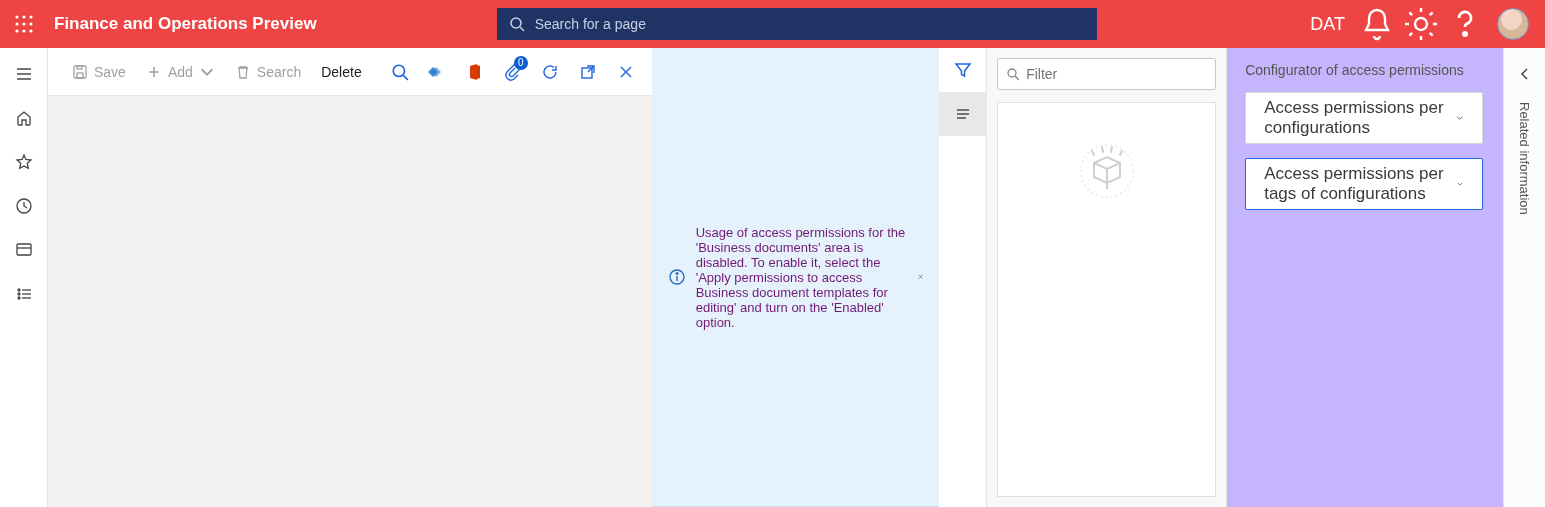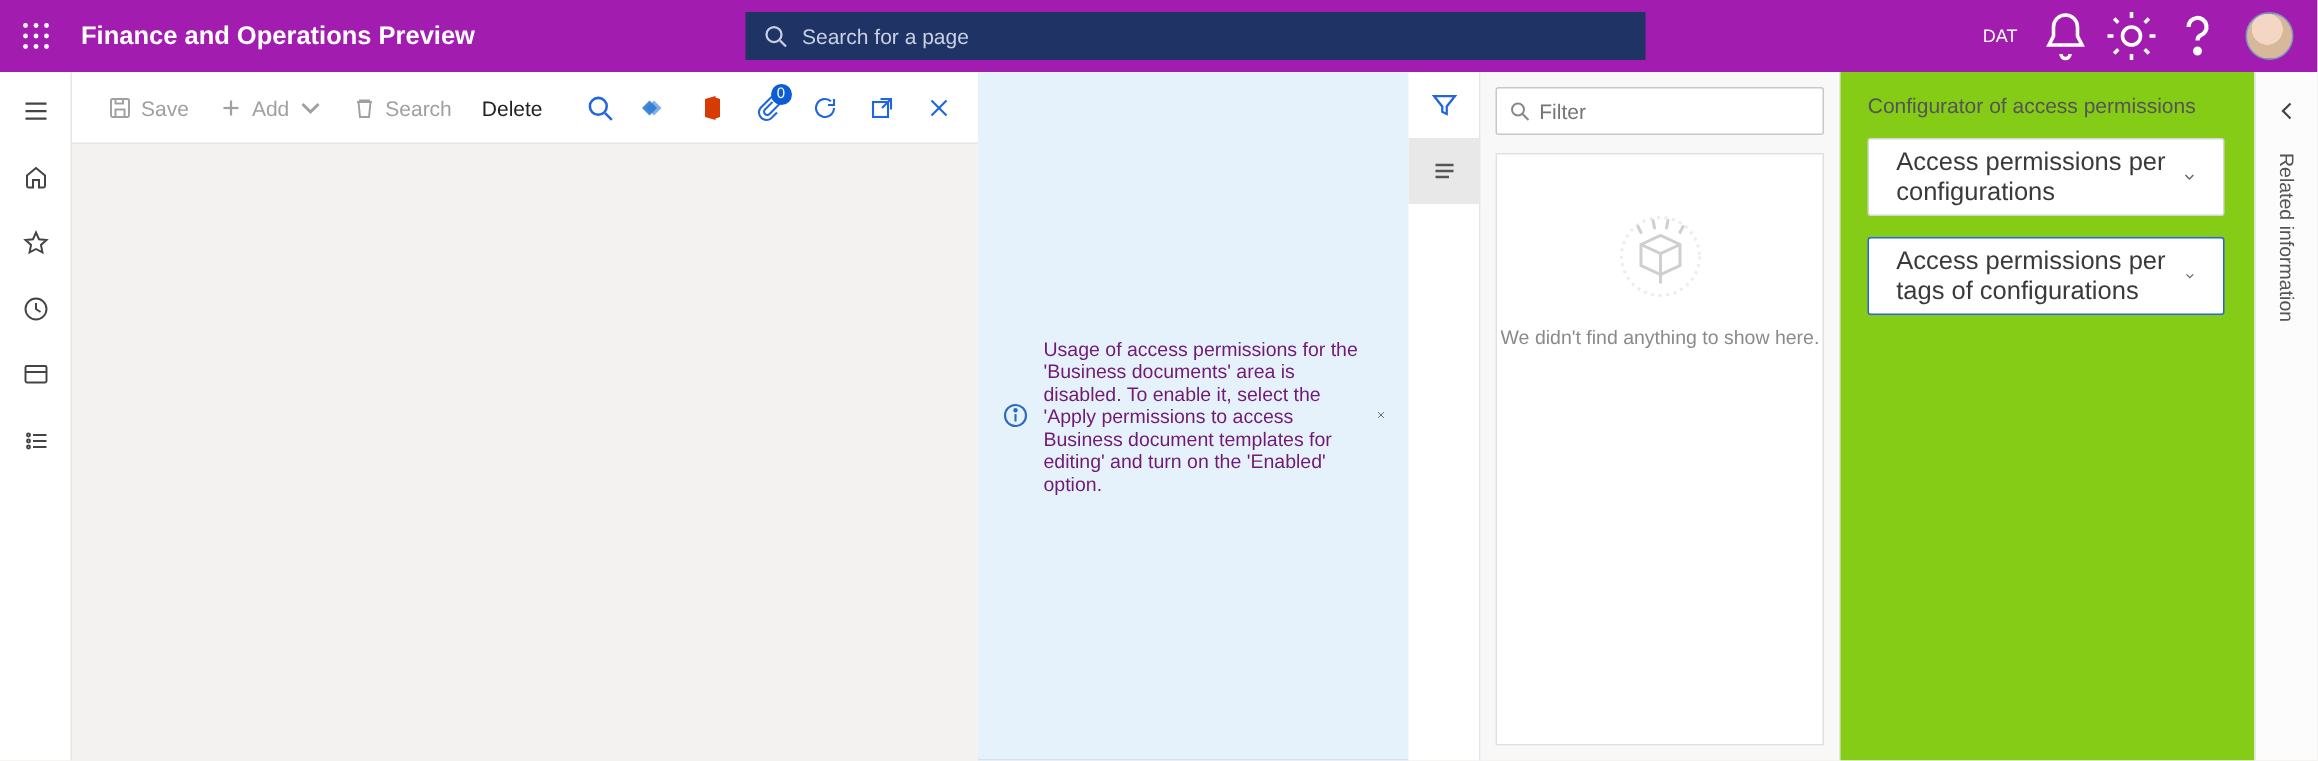--- a/index.html
+++ b/index.html
@@ -1,29 +1,29 @@
 <!DOCTYPE html>
 <html><head>
 <meta charset="utf-8">
 <style>
   * { box-sizing: border-box; margin: 0; padding: 0; }
   html, body { width: 1545px; height: 507px; font-family: "Segoe UI", Arial, sans-serif; background: #f3f2f1; overflow: hidden; }
 
   
-  .top-bar { background: #a21caf; color: #fff; height: 48px; display: flex; align-items: center; padding: 0 8px 0 0; }
+  .top-bar { background: #ef4444; color: #fff; height: 48px; display: flex; align-items: center; padding: 0 8px 0 0; }
   .waffle { width: 48px; height: 48px; display: flex; align-items: center; justify-content: center; cursor: pointer; }
   .waffle svg { width: 18px; height: 18px; }
   .app-title { font-size: 17px; font-weight: 600; padding-left: 6px; flex: 0 0 auto; }
   .search-wrap { margin-left: 180px; width: 600px; height: 32px; background: #1f3365; border-radius: 0; display: flex; align-items: center; padding: 0 12px; color: #c7d0e4; cursor: text; }
   .search-wrap svg { width: 16px; height: 16px; margin-right: 10px; }
   .search-text { font-size: 14px; color: #c7d0e4; }
   .top-spacer { flex: 1 1 auto; }
   .top-right { display: flex; align-items: center; gap: 4px; }
   .top-right .tbtn { width: 40px; height: 48px; display: flex; align-items: center; justify-content: center; cursor: pointer; }
-  .top-right .tlabel { font-size: 12px; padding: 0 8px; }
+  .top-right .tlabel { font-size: 18px; padding: 0 8px; }
   .avatar { width: 32px; height: 32px; border-radius: 50%; background: radial-gradient(circle at 45% 35%, #f4d6c4 0 40%, #d8b89a 41% 100%); margin: 0 8px; border: 1px solid #7a92c4; cursor: pointer; }
 
   
   .body-row { display: flex; height: 459px; }
 
   
   .left-nav { width: 48px; background: #fff; border-right: 1px solid #e5e5e5; display: flex; flex-direction: column; align-items: center; padding-top: 4px; }
   .left-nav .nbtn { width: 48px; height: 44px; display: flex; align-items: center; justify-content: center; cursor: pointer; color: #444; }
   .left-nav .nbtn svg { width: 18px; height: 18px; }
 
@@ -62,21 +62,21 @@
   
   .list-panel { width: 320px; background: #f8f8f8; border-right: 1px solid #e5e5e5; padding: 10px 10px 10px 10px; display: flex; flex-direction: column; gap: 12px; }
   .filter-input-wrap { border: 1px solid #c8c8c8; background: #fff; height: 32px; display: flex; align-items: center; padding: 0 8px; border-radius: 2px; }
   .filter-input-wrap svg { width: 14px; height: 14px; margin-right: 6px; color: #888; }
   .filter-input { border: none; outline: none; font-size: 14px; flex: 1; color: #333; background: transparent; }
   .empty-card { border: 1px solid #e0e0e0; background: #fff; flex: 1; display: flex; flex-direction: column; align-items: center; padding-top: 30px; color: #8a8a8a; }
   .empty-card svg { width: 70px; height: 70px; color: #cfcfcf; margin-bottom: 14px; }
   .empty-card .etext { font-size: 13px; }
 
   
-  .detail-panel { flex: 1 1 auto; background: #84cc16; padding: 14px 20px 20px 18px; overflow: auto; }
+  .detail-panel { flex: 1 1 auto; background: #c4b5fd; padding: 14px 20px 20px 18px; overflow: auto; }
   .detail-title { font-size: 14px; color: #555; margin-bottom: 14px; }
   .section-card { background: #fff; border: 1px solid #d6d6d6; border-radius: 2px; height: 52px; display: flex; align-items: center; padding: 0 18px; margin-bottom: 14px; cursor: pointer; justify-content: space-between; }
   .section-card.selected { border: 1px solid #2266dd; }
   .section-card .stitle { font-size: 17px; color: #3a3a3a; font-weight: 400; }
   .section-card .schev { color: #666; }
 
   
   .right-rail { width: 42px; background: #fcfcfc; border-left: 1px solid #e5e5e5; display: flex; flex-direction: column; align-items: center; padding-top: 8px; }
   .right-rail .rbtn { width: 42px; height: 36px; display: flex; align-items: center; justify-content: center; cursor: pointer; color: #444; }
   .right-rail .vlabel { writing-mode: vertical-rl; font-size: 13px; color: #555; margin-top: 10px; }
@@ -291,21 +291,20 @@
             </svg>
           <input class="filter-input" placeholder="Filter" style="">
         </div>
         <div class="empty-card">
           <svg viewBox="0 0 70 70" fill="none" stroke="#cfcfcf" stroke-width="2">
             <circle cx="35" cy="38" r="26" stroke-dasharray="2 3" opacity="0.4"></circle>
             <path d="M22 30l13-6 13 6v14l-13 6-13-6z"></path>
             <path d="M22 30l13 6 13-6M35 36v20"></path>
             <path d="M20 18l2 4M30 14l1 5M40 14l-1 5M50 18l-2 4" stroke-linecap="round"></path>
           </svg>
-          <div class="etext">We didn't find anything to show here.</div>
         </div>
       </div>
 
       <div class="detail-panel">
         <div class="detail-title">Configurator of access permissions</div>
         <div class="section-card">
           <div class="stitle">Access permissions per configurations</div>
           <svg class="schev" viewBox="0 0 14 14" width="14" height="14" fill="none" stroke="#666" stroke-width="1.5">
               <path d="M3 5l4 4 4-4"></path>
             </svg>

